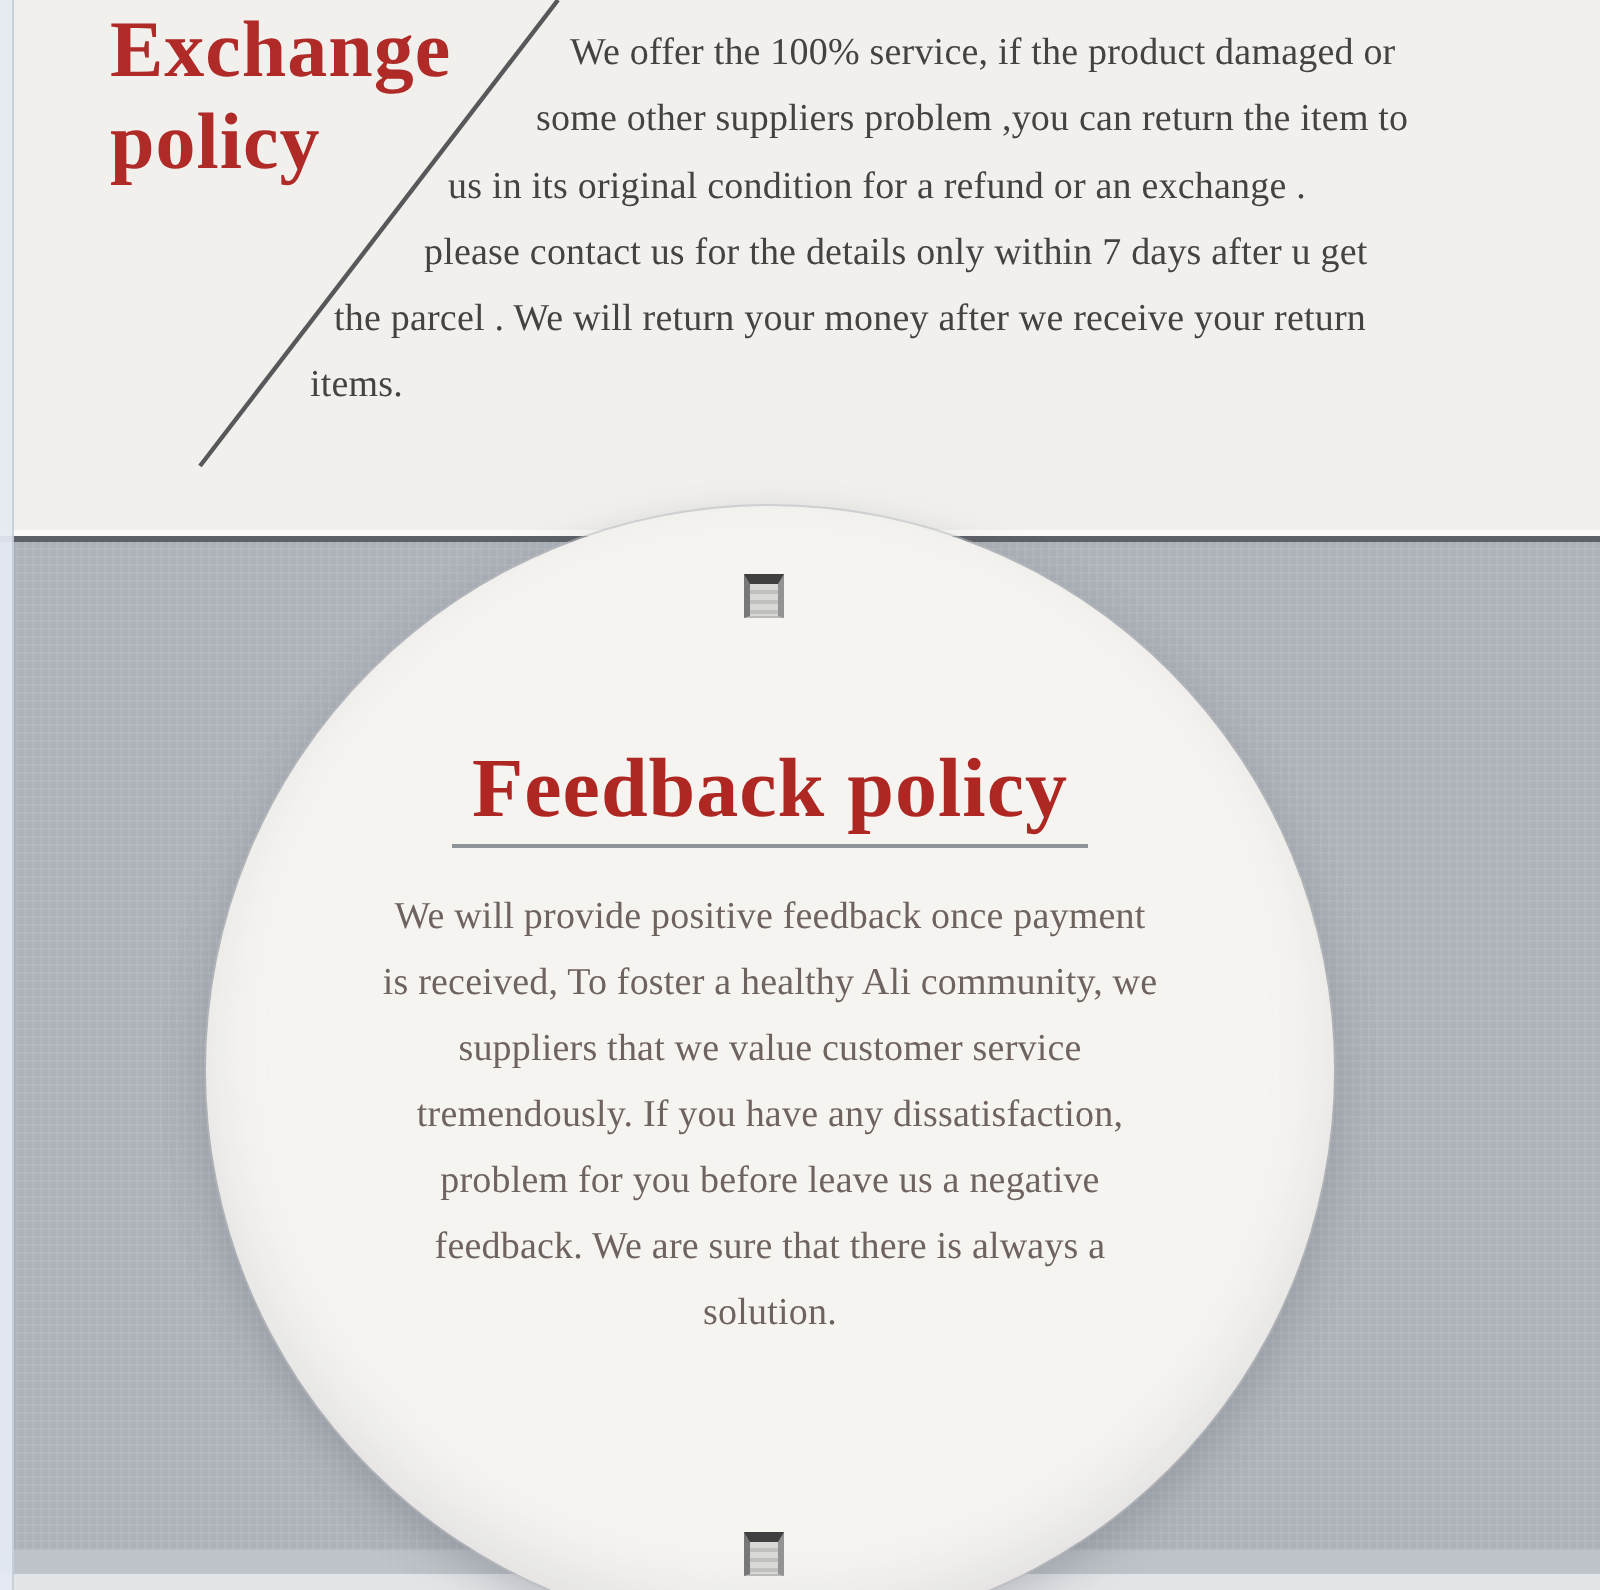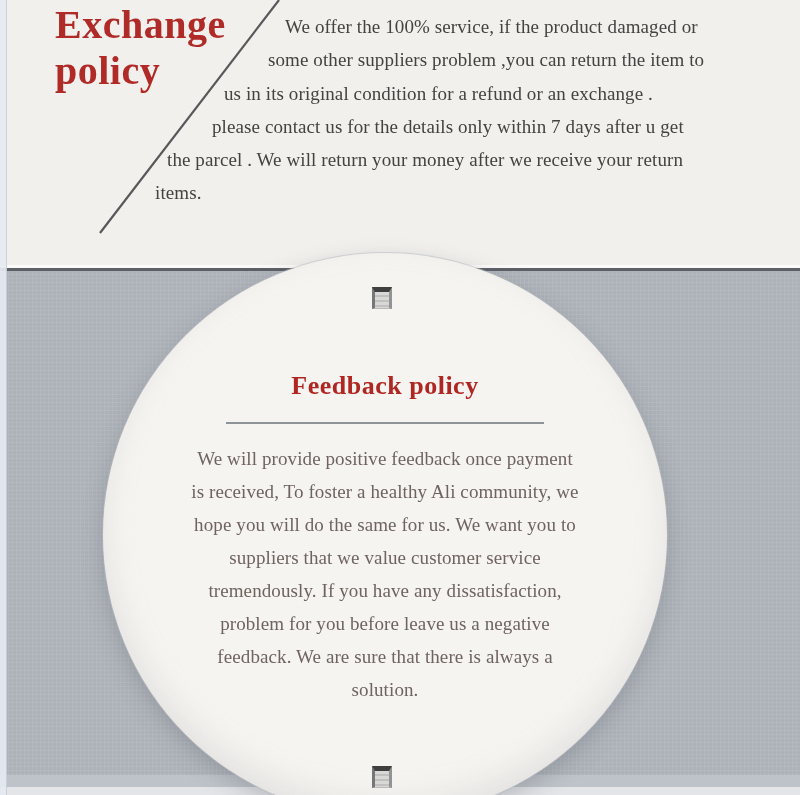--- a/index.html
+++ b/index.html
@@ -30,21 +30,21 @@
       repeating-linear-gradient(0deg, rgba(255,255,255,0.07) 0 1px, rgba(0,0,0,0) 1px 4px),
       repeating-linear-gradient(90deg, rgba(255,255,255,0.07) 0 1px, rgba(0,0,0,0) 1px 4px);}
   .bottom-fade{position:absolute;left:0;bottom:8px;width:800px;height:12px;background:#c2c7cd;opacity:.8;}
   .bottom-strip{position:absolute;left:0;bottom:0;width:800px;height:8px;background:#e3e5e8;}
   
   .circle-tag{position:absolute;left:103px;top:253px;width:564px;height:564px;border-radius:50%;
     background:#f5f4f0;
     box-shadow:0 0 0 1px rgba(185,188,192,0.55), 0 8px 22px rgba(85,90,100,0.30),
                inset 0 -14px 30px rgba(178,181,187,0.28);}
   .fb-title{position:absolute;left:0;right:0;top:118px;margin:0;text-align:center;
-    font-size:26px;font-weight:bold;color:#ae2723;letter-spacing:0.5px;}
+    font-size:42px;font-weight:bold;color:#ae2723;letter-spacing:0.5px;}
   .fb-underline{position:absolute;left:50%;top:169px;width:318px;height:2px;margin-left:-159px;background:#8e9398;}
   .fb-lines{position:absolute;left:28px;right:28px;top:189px;text-align:center;
     font-size:19px;line-height:33px;color:#6f6360;letter-spacing:0.1px;}
   
   .hole{position:absolute;width:14px;height:16px;z-index:6;
     background:repeating-linear-gradient(180deg,#d8d8d6 0 3px,#c0c0be 3px 5px);
     border-top:5px solid #3f3f40;border-left:3px solid #77777a;border-right:3px solid #939396;
     border-bottom:1px solid #b9b9b7;}
   .hole-top{left:372px;top:287px;}
   .hole-bottom{left:372px;top:766px;}
@@ -83,21 +83,20 @@
   <section class="gray-section"></section>
   <div class="bottom-fade"></div>
   <div class="bottom-strip"></div>
 
   <div class="circle-tag">
     <h2 class="fb-title">Feedback policy</h2>
     <div class="fb-underline"></div>
     <div class="fb-lines">
       <div>We will provide positive feedback once payment</div>
       <div>is received, To foster a healthy Ali community, we</div>
-      <div>hope you will do the same for us. We want you to</div>
       <div>suppliers that we value customer service</div>
       <div>tremendously. If you have any dissatisfaction,</div>
       <div>problem for you before leave us a negative</div>
       <div>feedback. We are sure that there is always a</div>
       <div>solution.</div>
     </div>
   </div>
 
   <div class="hole hole-top"></div>
   <div class="hole hole-bottom"></div>

